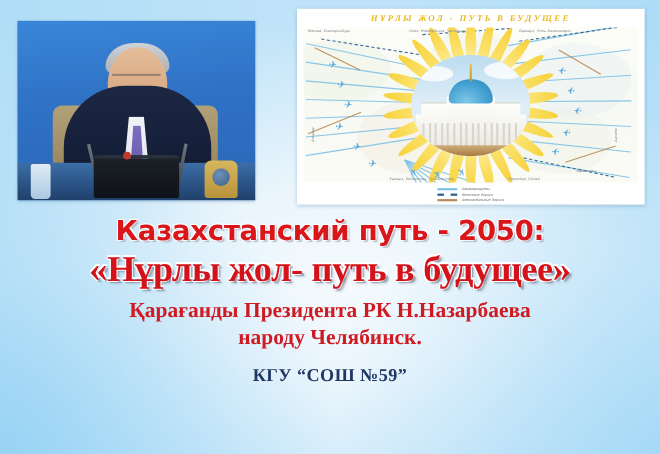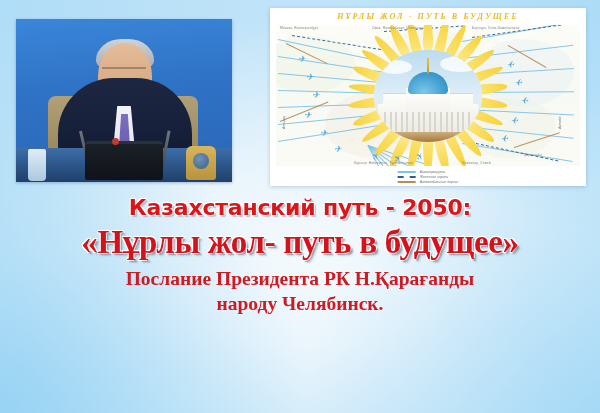--- a/index.html
+++ b/index.html
@@ -307,21 +307,21 @@
   
   .textblock {
     position: absolute;
     left: 0; right: 0;
     top: 196px;
     text-align: center;
     z-index: 4;
   }
   .t-line1 {
     font-family: "DejaVu Sans", "Liberation Sans", sans-serif;
-    font-size: 22px;
+    font-size: 25px;
     font-weight: bold;
     color: #d9161a;
     letter-spacing: -0.2px;
     line-height: 1.12;
     margin: 0;
     text-shadow:
       -1px -1px 0 #ffffff,
        1px -1px 0 #ffffff,
       -1px  1px 0 #f4f7fa,
        1px  1px 0 #c9ced6,
@@ -533,17 +533,18 @@
       <div class="legend-row">
         <span class="legend-swatch s3"></span>
         <span class="legend-text">Автомобильные дороги</span>
       </div>
     </div>
   </div>
 
   <div class="textblock">
     <div class="t-line1">Казахстанский путь - 2050:</div>
     <div class="t-line2">«Нұрлы жол- путь в будущее»</div>
-    <div class="t-line3">Послание Президента РК Н.Қарағанды</div>
+    <div class="t-line3">Қарағанды Президента РК Н.Назарбаева</div>
     <div class="t-line4">народу Челябинск.</div>
+    <div class="t-line5">КГУ  “СОШ №59”</div>
   </div>
 
 </div>
 
 </body></html>

